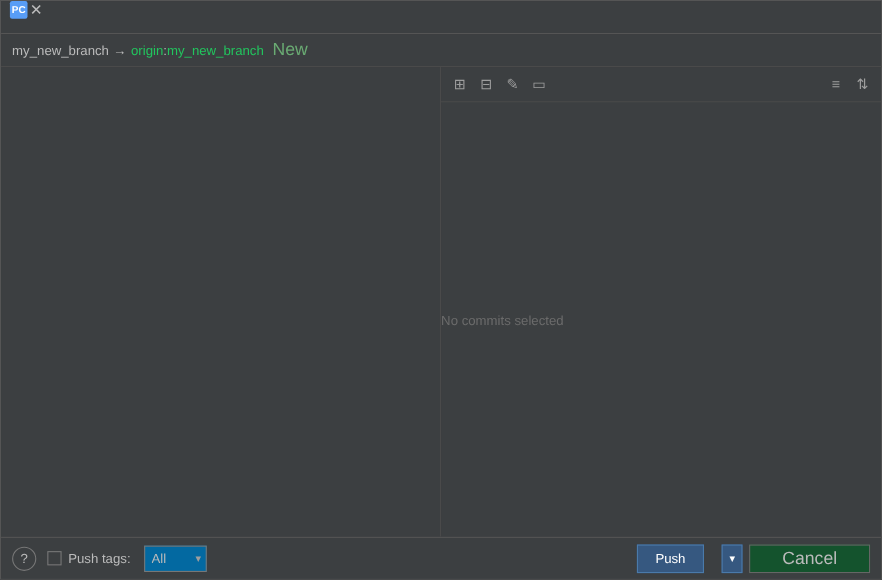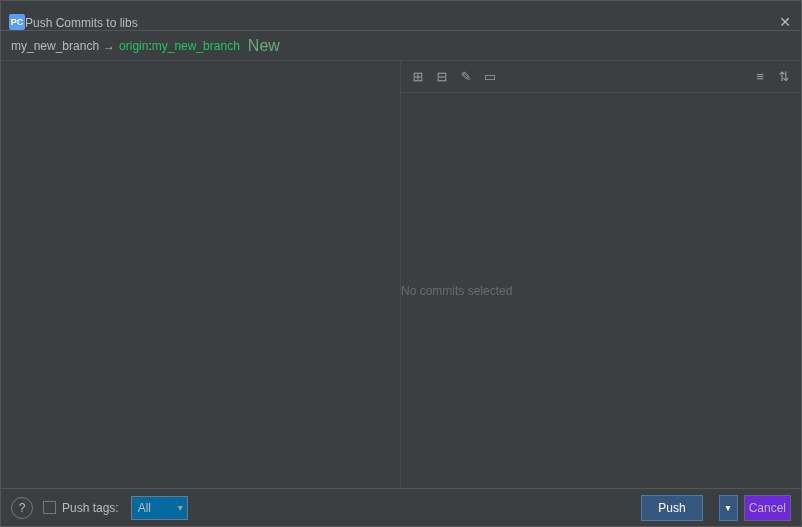--- a/index.html
+++ b/index.html
@@ -18,21 +18,21 @@
       background: #3c3f41;
       border: 1px solid #555555;
       display: flex;
       flex-direction: column;
     }
     .title-bar {
       background: #3c3f41;
       border-bottom: 1px solid #555555;
       height: 30px;
       display: flex;
-      align-items: flex-end;
+      align-items: flex-start;
       padding: 0 8px;
       flex-shrink: 0;
     }
     .title-bar-text {
       flex: 1;
       color: #bbbbbb;
       font-size: 12px;
     }
     .title-bar-close {
       width: 16px;
@@ -211,25 +211,25 @@
       font-size: 10px;
       padding: 4px 6px;
       cursor: pointer;
       height: 26px;
     }
     .btn-push-group {
       display: flex;
       gap: 16px;
     }
     .btn-cancel {
-      background: #6d28d9;
+      background: #14532d;
       border: 1px solid #666666;
       color: #bbbbbb;
-      font-size: 12px;
-      padding: 4px 4px;
+      font-size: 16px;
+      padding: 4px 29px;
       cursor: pointer;
       height: 26px;
     }
     
     .pc-icon {
       width: 16px;
       height: 16px;
       background: #589df6;
       border-radius: 2px;
       display: flex;
@@ -242,21 +242,20 @@
   </style>
 </head>
 <body>
 
 <div class="window">
 
   <div class="title-bar">
     <div class="pc-icon">
       <span>PC</span>
     </div>
-    <span class="title-bar-text">Push Commits to libs</span>
     <div class="title-bar-close">✕</div>
   </div>
 
   <div class="branch-bar">
     <span class="branch-text">my_new_branch</span>
     <span class="branch-arrow">→</span>
     <span class="branch-link">origin</span>
     <span class="branch-text"> : </span>
     <span class="branch-link">my_new_branch</span>
     <span class="branch-new">New</span>

